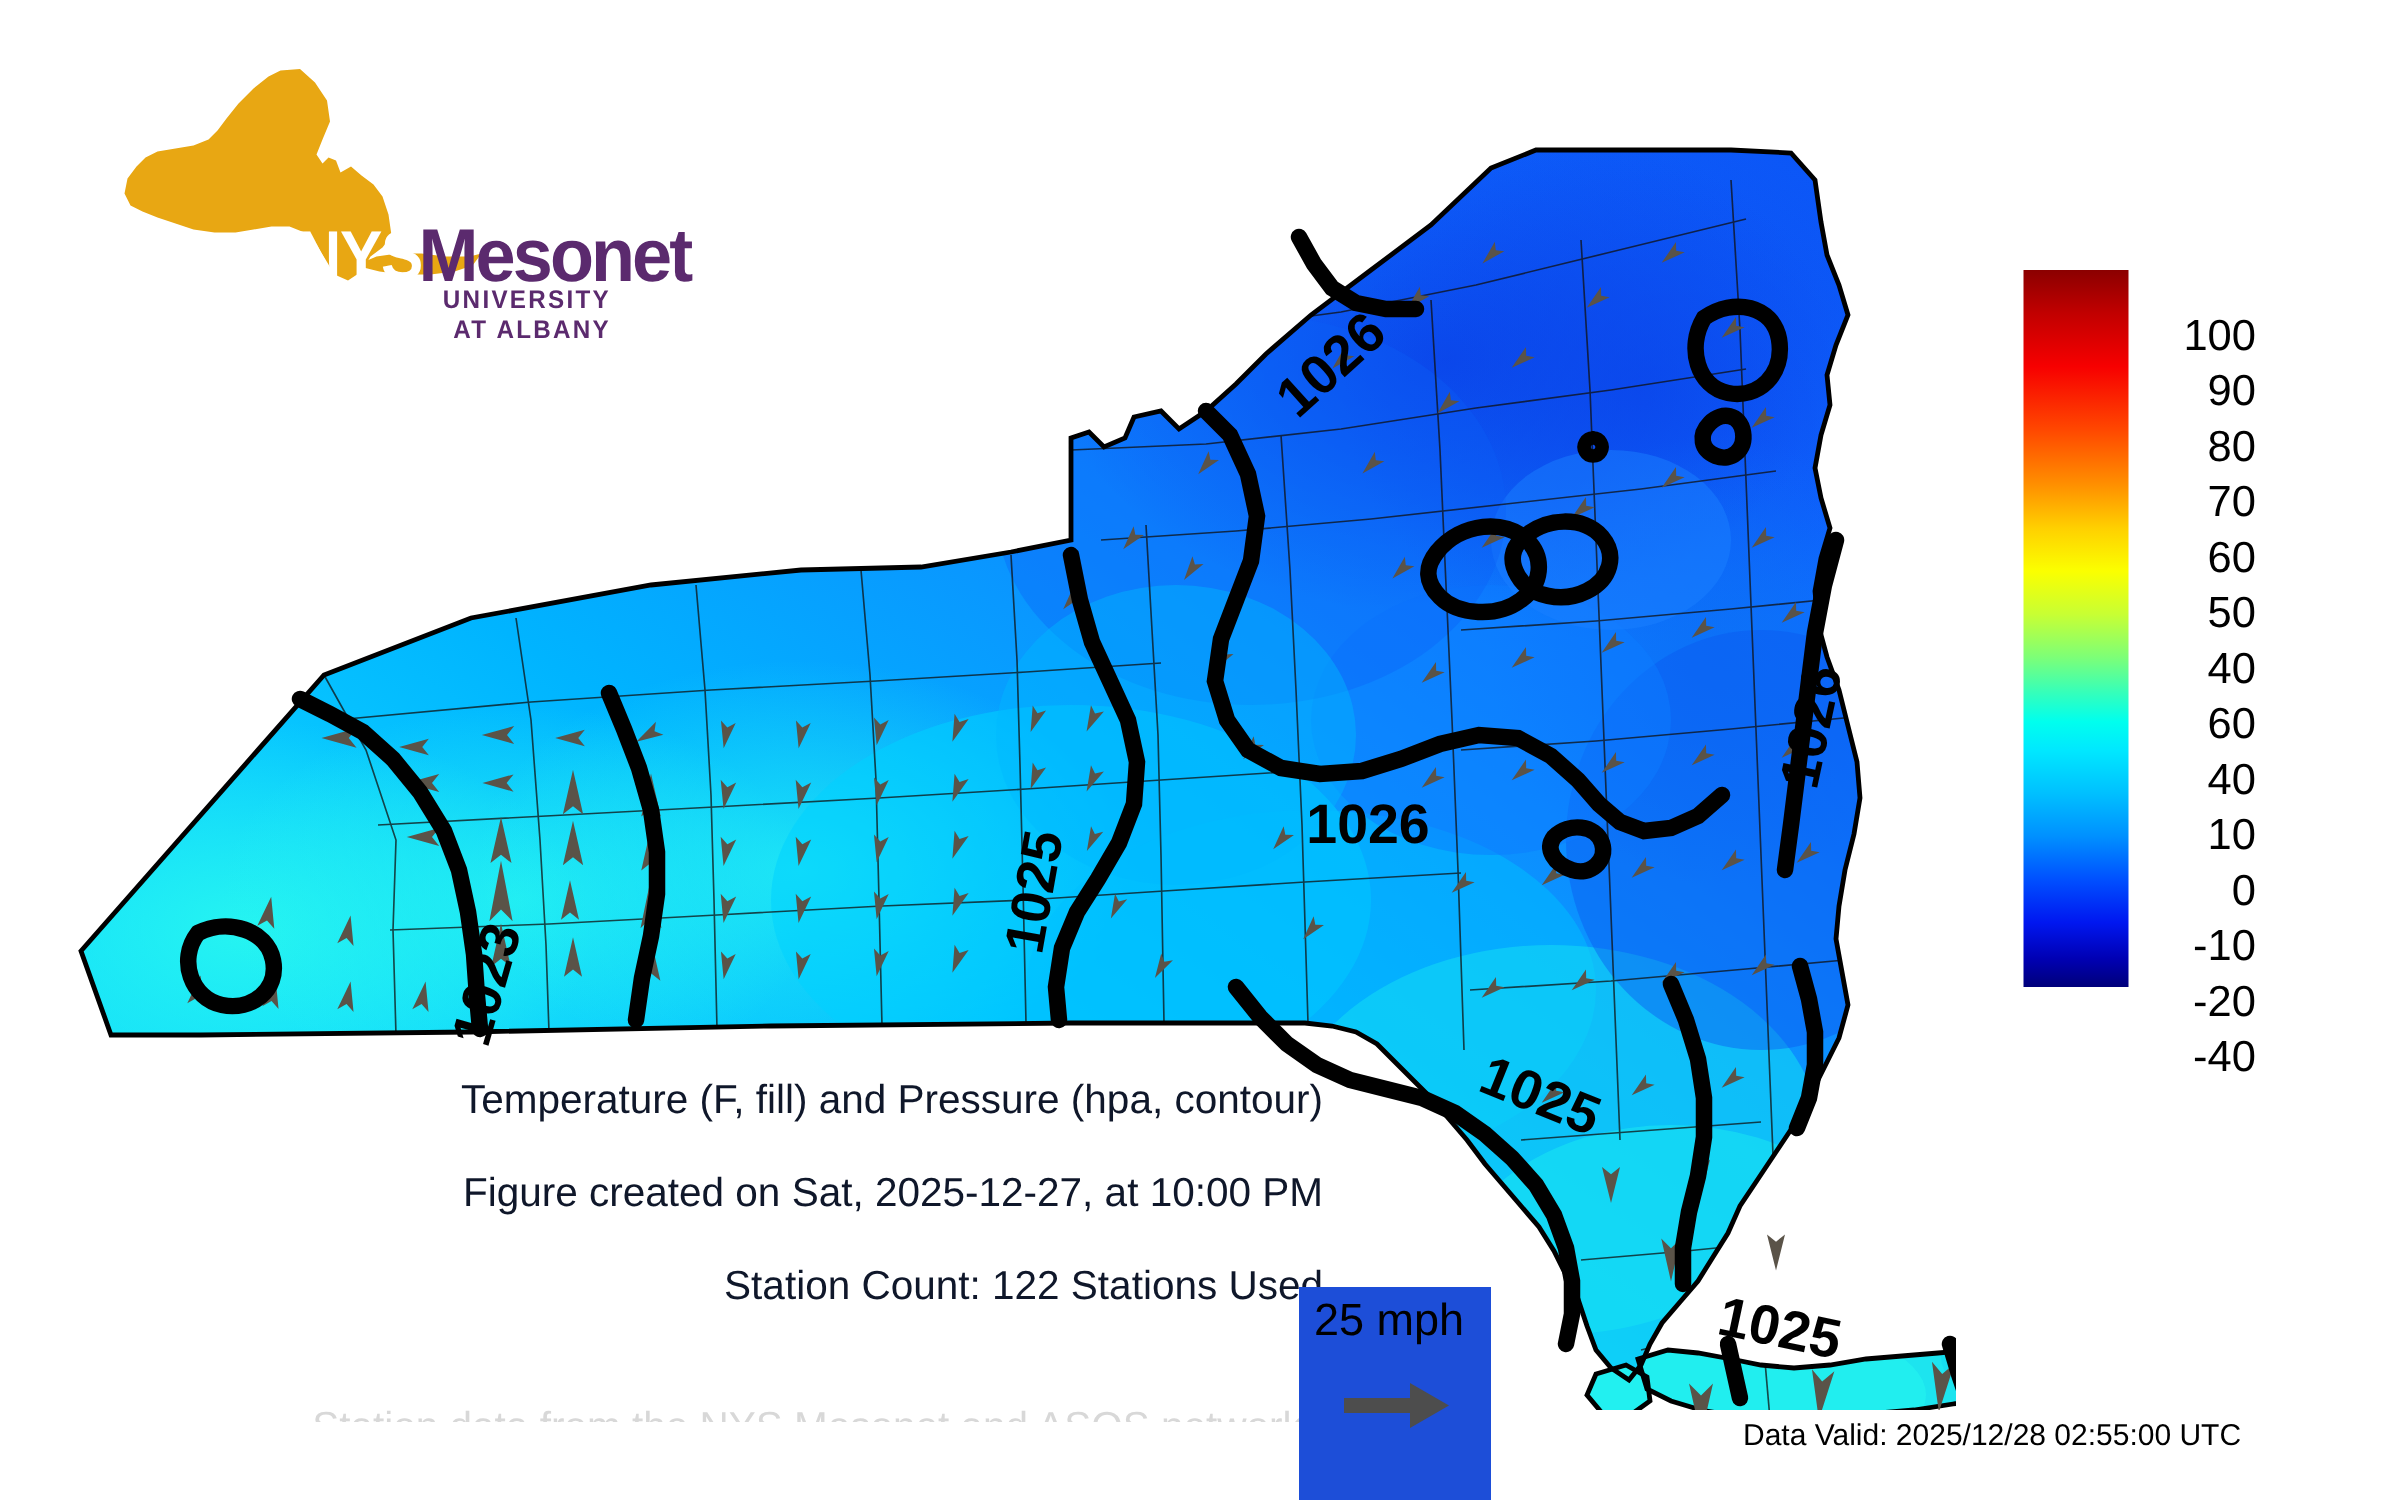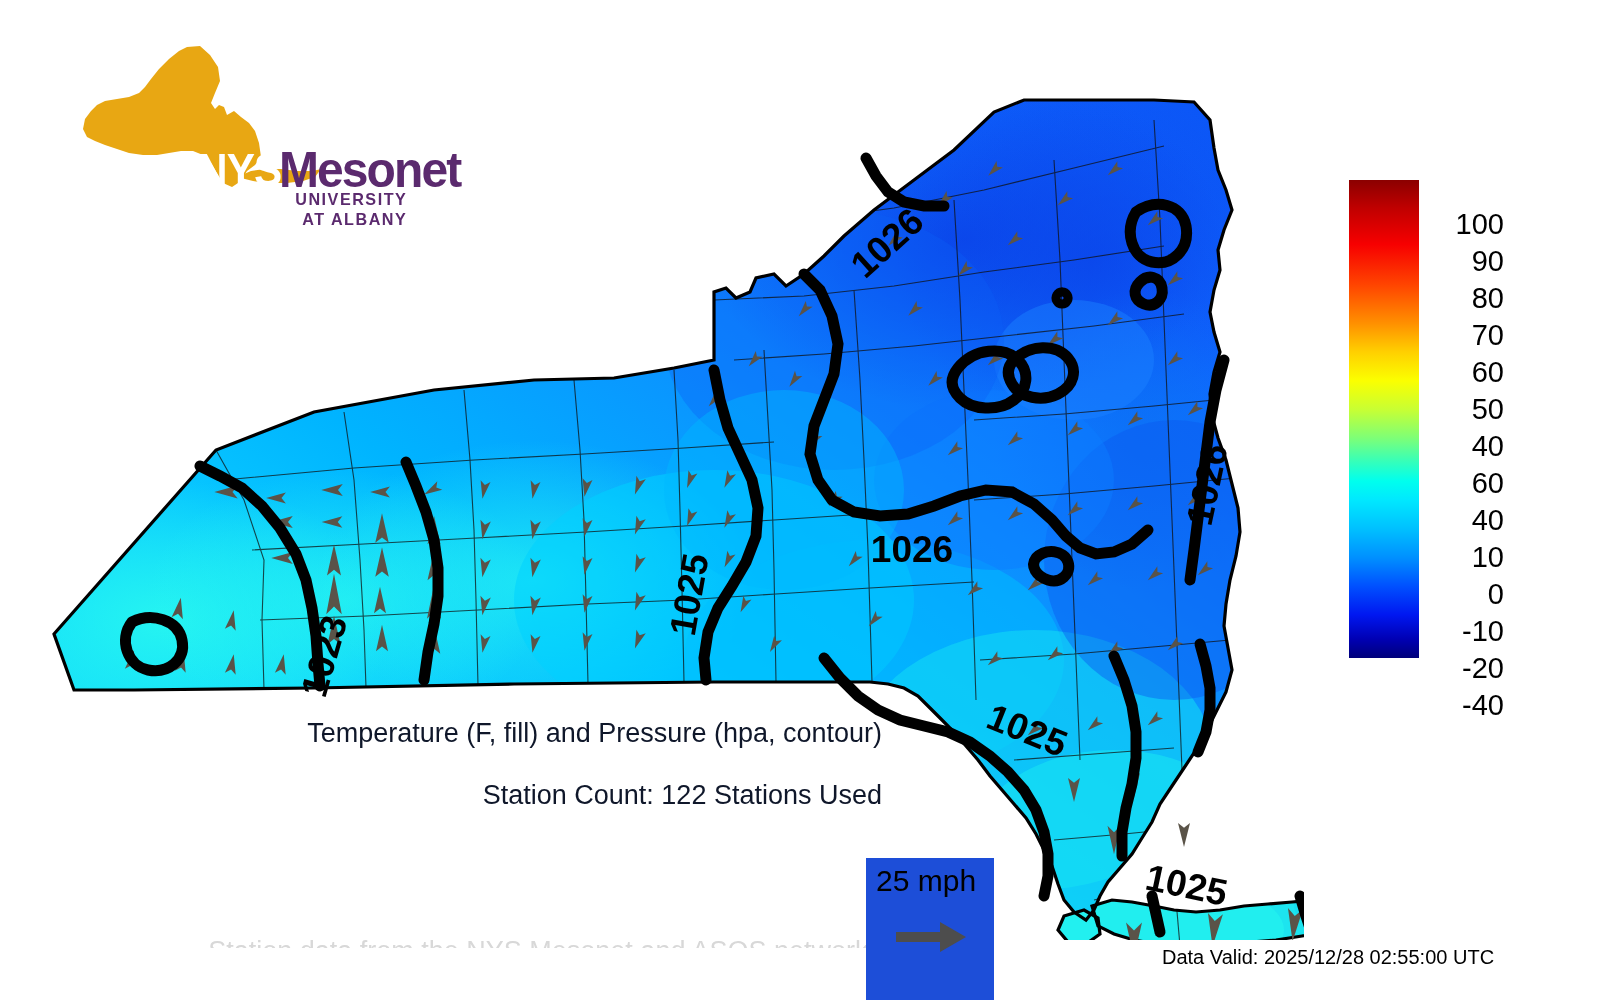--- a/index.html
+++ b/index.html
@@ -653,20 +653,21 @@
     <div class="cb-label" style="top:296px">40</div>
     <div class="cb-label" style="top:333px">10</div>
     <div class="cb-label" style="top:370px">0</div>
     <div class="cb-label" style="top:407px">-10</div>
     <div class="cb-label" style="top:444px">-20</div>
     <div class="cb-label" style="top:481px">-40</div>
   </div>
 
   <div id="caption">
     <div class="cap-line">Temperature (F, fill) and Pressure (hpa, contour)</div>
+    <div class="cap-line">Figure created on Sat, 2025-12-27, at 10:00 PM</div>
     <div class="cap-line">Station Count: 122 Stations Used</div>
   </div>
   <div id="cap-clipped">
     <span>Station data from the NYS Mesonet and ASOS networks</span>
   </div>
 
   <div id="wind-legend">
     <div id="wind-legend-label">25 mph</div>
     <svg id="wind-legend-arrow" width="72" height="34" viewBox="0 0 72 34">
       <path d="M0 12 L44 12 L44 2 L70 17 L44 32 L44 22 L0 22 Z" fill="#4d4d4d"></path>

